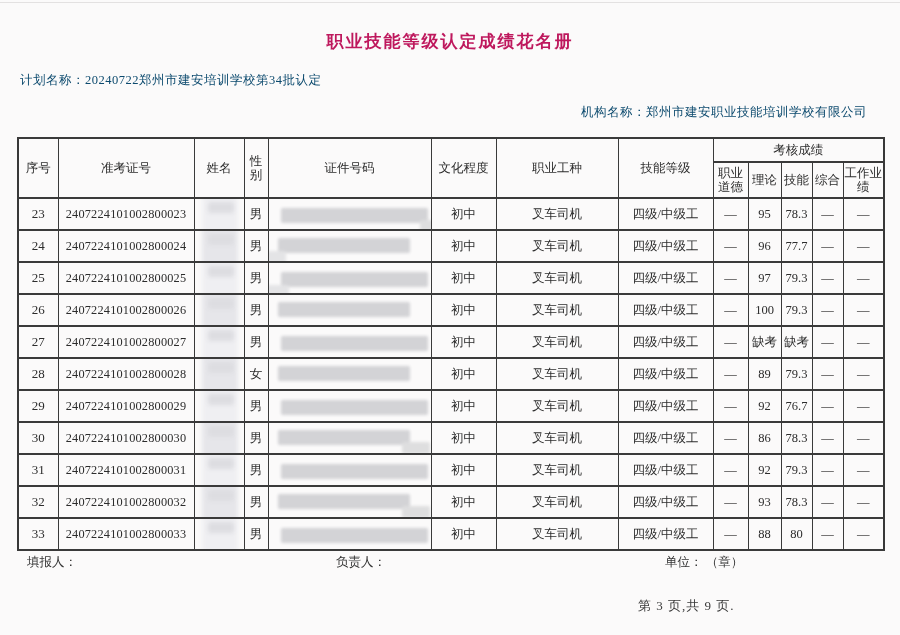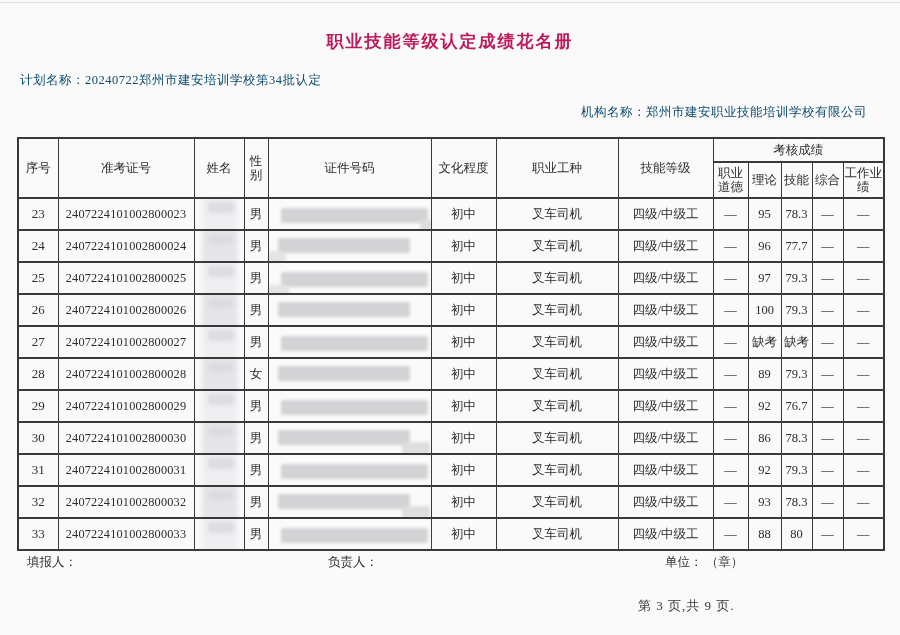--- a/index.html
+++ b/index.html
@@ -69,21 +69,21 @@
     background:#dededf;border-radius:2px;
   }
   tbody tr:nth-child(2) .bar::after,
   tbody tr:nth-child(3) .bar::after{
     content:"";position:absolute;left:-16px;bottom:-10px;width:24px;height:12px;
     background:#e4e4e6;border-radius:2px;
   }
 
   .sign-line{position:absolute;top:554px;left:0;width:100%;font-size:12.5px;color:#333;}
   .sign-filler{position:absolute;left:27px;top:0;}
-  .sign-manager{position:absolute;left:328px;top:0;}
+  .sign-manager{position:absolute;left:336px;top:0;}
   .sign-unit{position:absolute;left:665px;top:0;}
   .page-info{
     position:absolute;top:597px;left:638px;
     font-size:13px;color:#3a3a3a;letter-spacing:1px;
   }
 </style>
 </head>
 <body>
 
 <div class="page">

